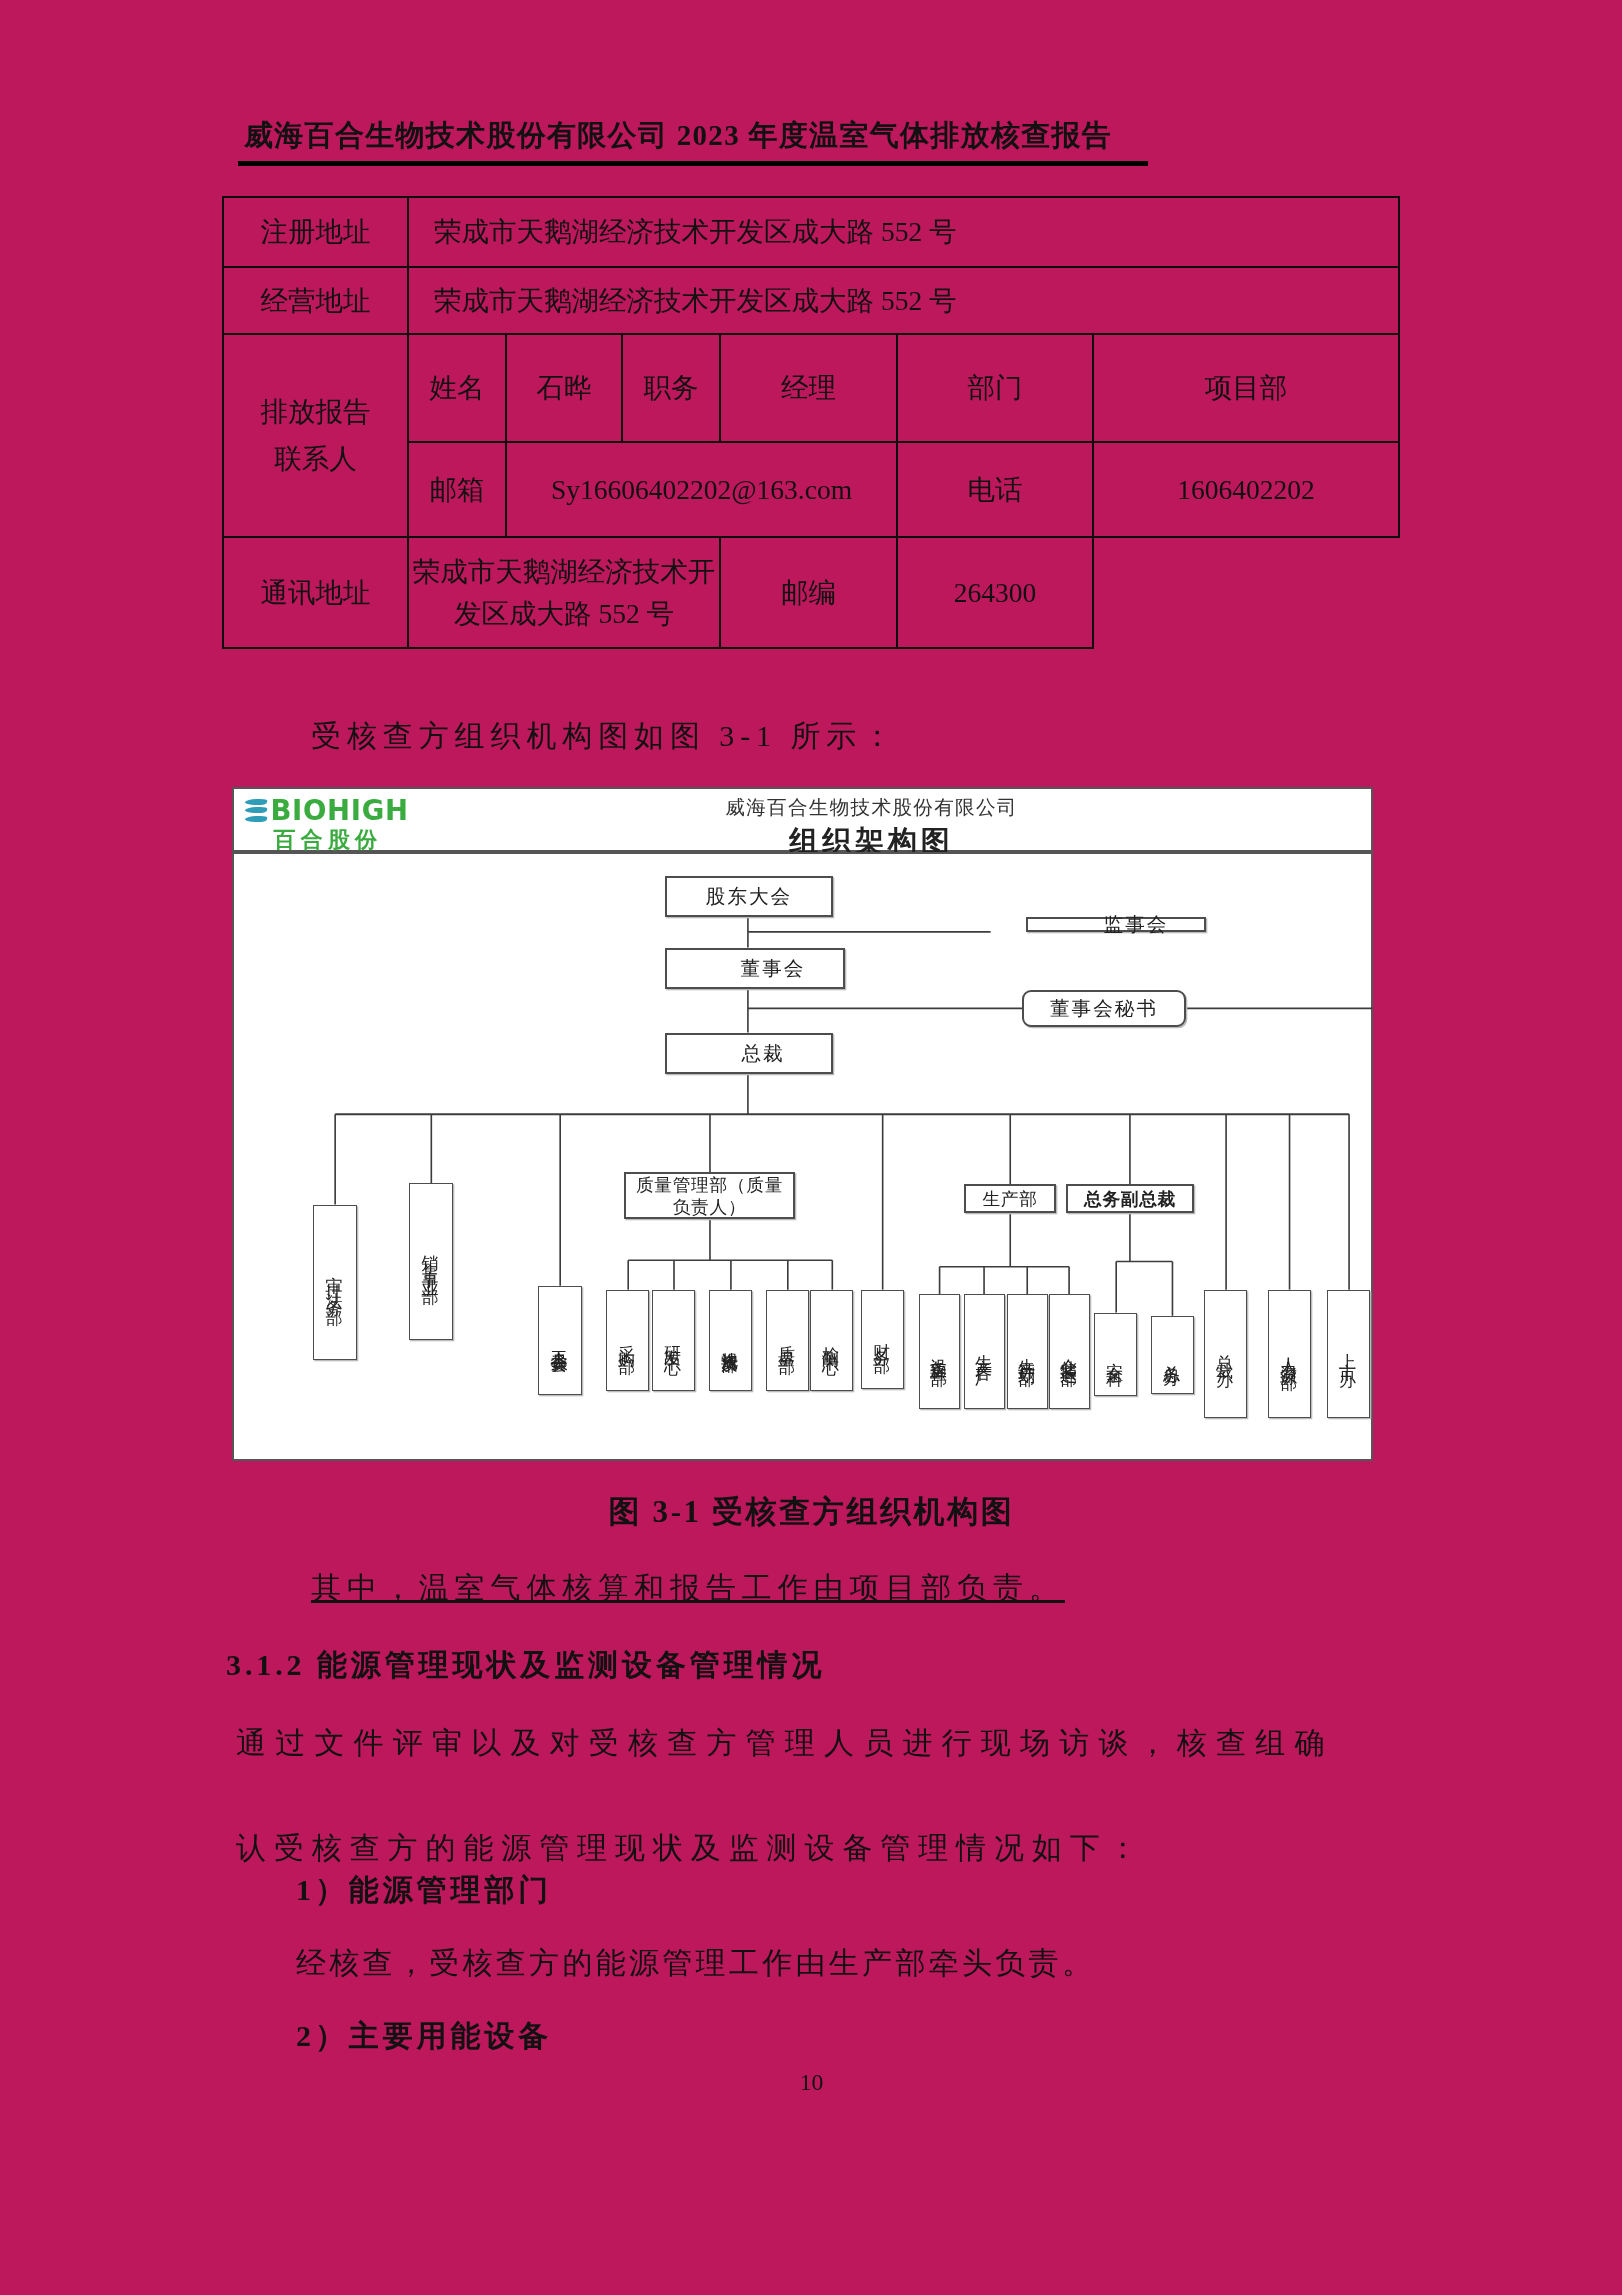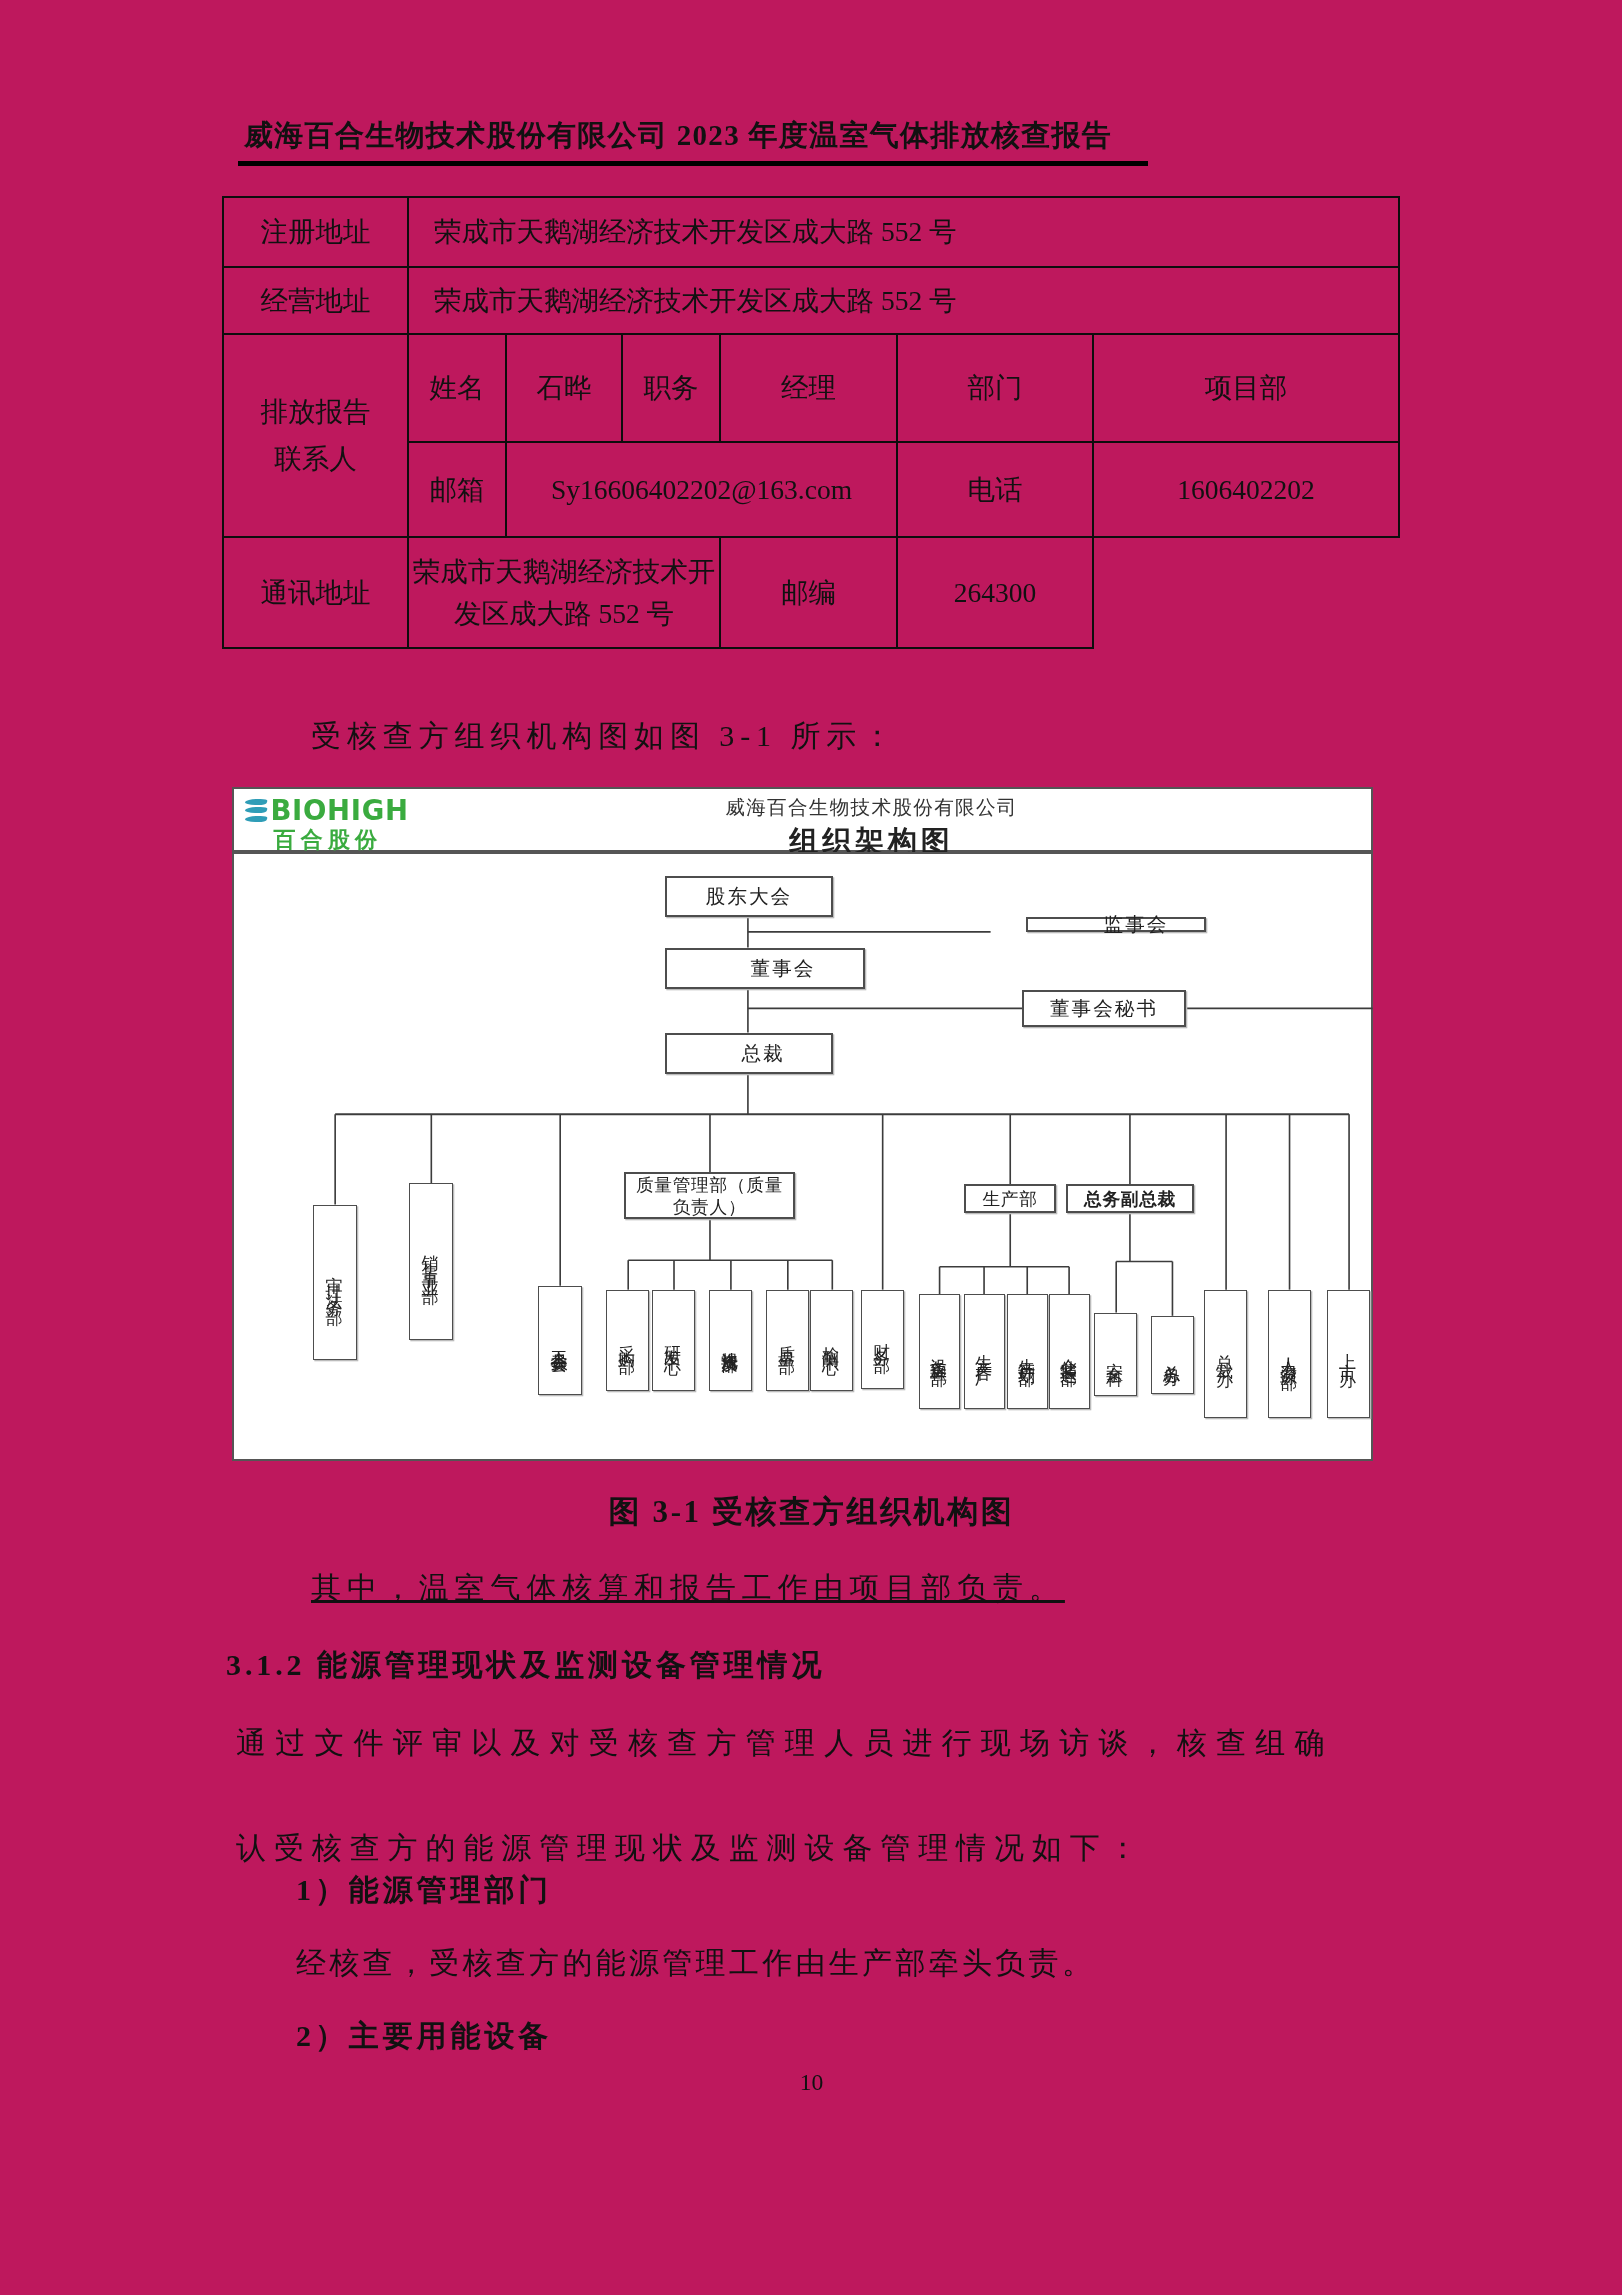--- a/index.html
+++ b/index.html
@@ -156,22 +156,22 @@
           <path d="M1276 631 V673"></path>
         <path d="M1369 547 V623"></path>
         <path d="M1348 623 H1434"></path>
         <path d="M1348 623 V701"></path>
           <path d="M1434 623 V706"></path>
       </g>
     </svg>
 
     <div class="node" style="left:431px;top:21.6px;width:168px;height:41px;">股东大会</div>
     <div class="node" style="left:792px;top:63px;width:180px;height:15px;padding-left:40px;">监事会</div>
-    <div class="node" style="left:431px;top:94px;width:200px;height:41px;padding-left:36px;">董事会</div>
-    <div class="node" style="left:788px;top:136px;width:164px;height:37px;">董事会秘书</div>
+    <div class="node" style="left:431px;top:94px;width:180px;height:41px;padding-left:36px;">董事会</div>
+    <div class="node" style="left:788px;top:136px;width:164px;height:37px;border-radius:9px;">董事会秘书</div>
     <div class="node" style="left:431px;top:179px;width:168px;height:41px;padding-left:28px;">总裁</div>
 
     <div class="node small" style="left:390px;top:318px;width:171px;height:47px;">质量管理部（质量负责人）</div>
     <div class="node small" style="left:730px;top:330px;width:92px;height:29px;">生产部</div>
     <div class="node small" style="left:832px;top:330px;width:128px;height:29px;font-weight:bold;">总务副总裁</div>
 
     <div class="vnode" style="left:79px;top:351px;width:44px;height:155px;letter-spacing:7.9px;">审计法务部</div>
     <div class="vnode" style="left:175px;top:329px;width:44px;height:157px;letter-spacing:7.9px;">销售事业部</div>
     <div class="vnode" style="left:304px;top:432px;width:44px;height:109px;letter-spacing:1.3px;">工会委员会</div>
 

